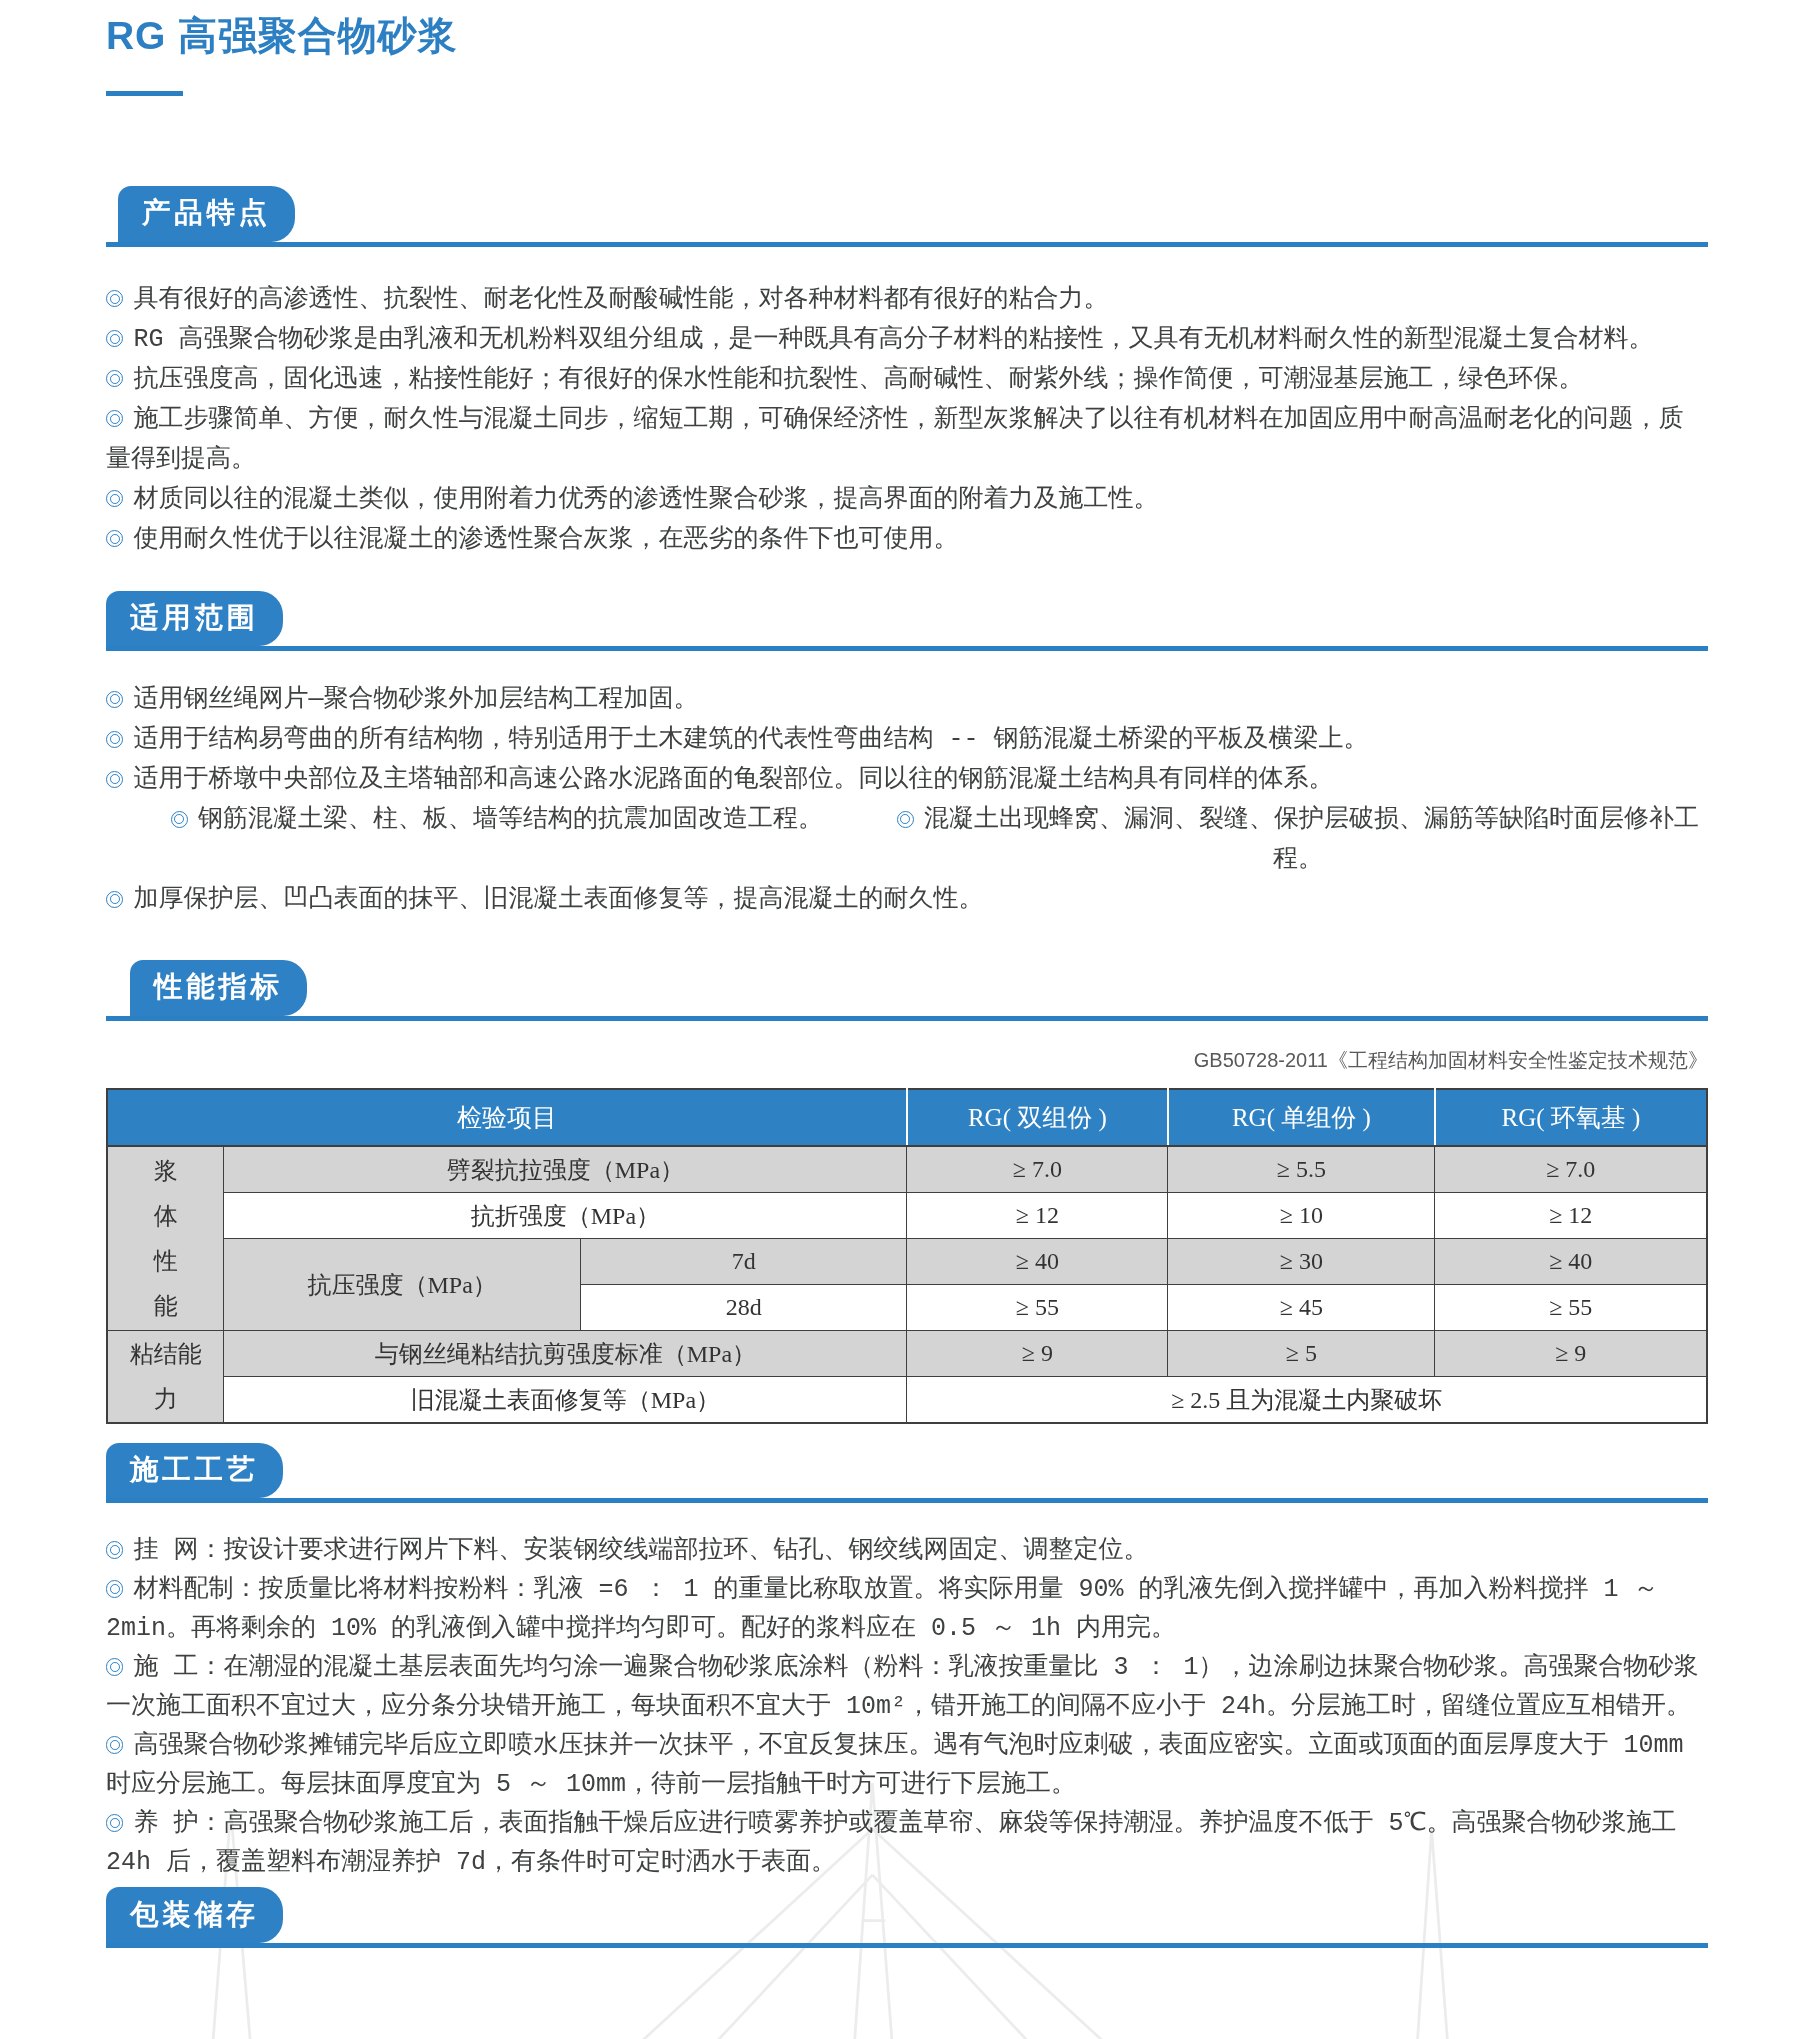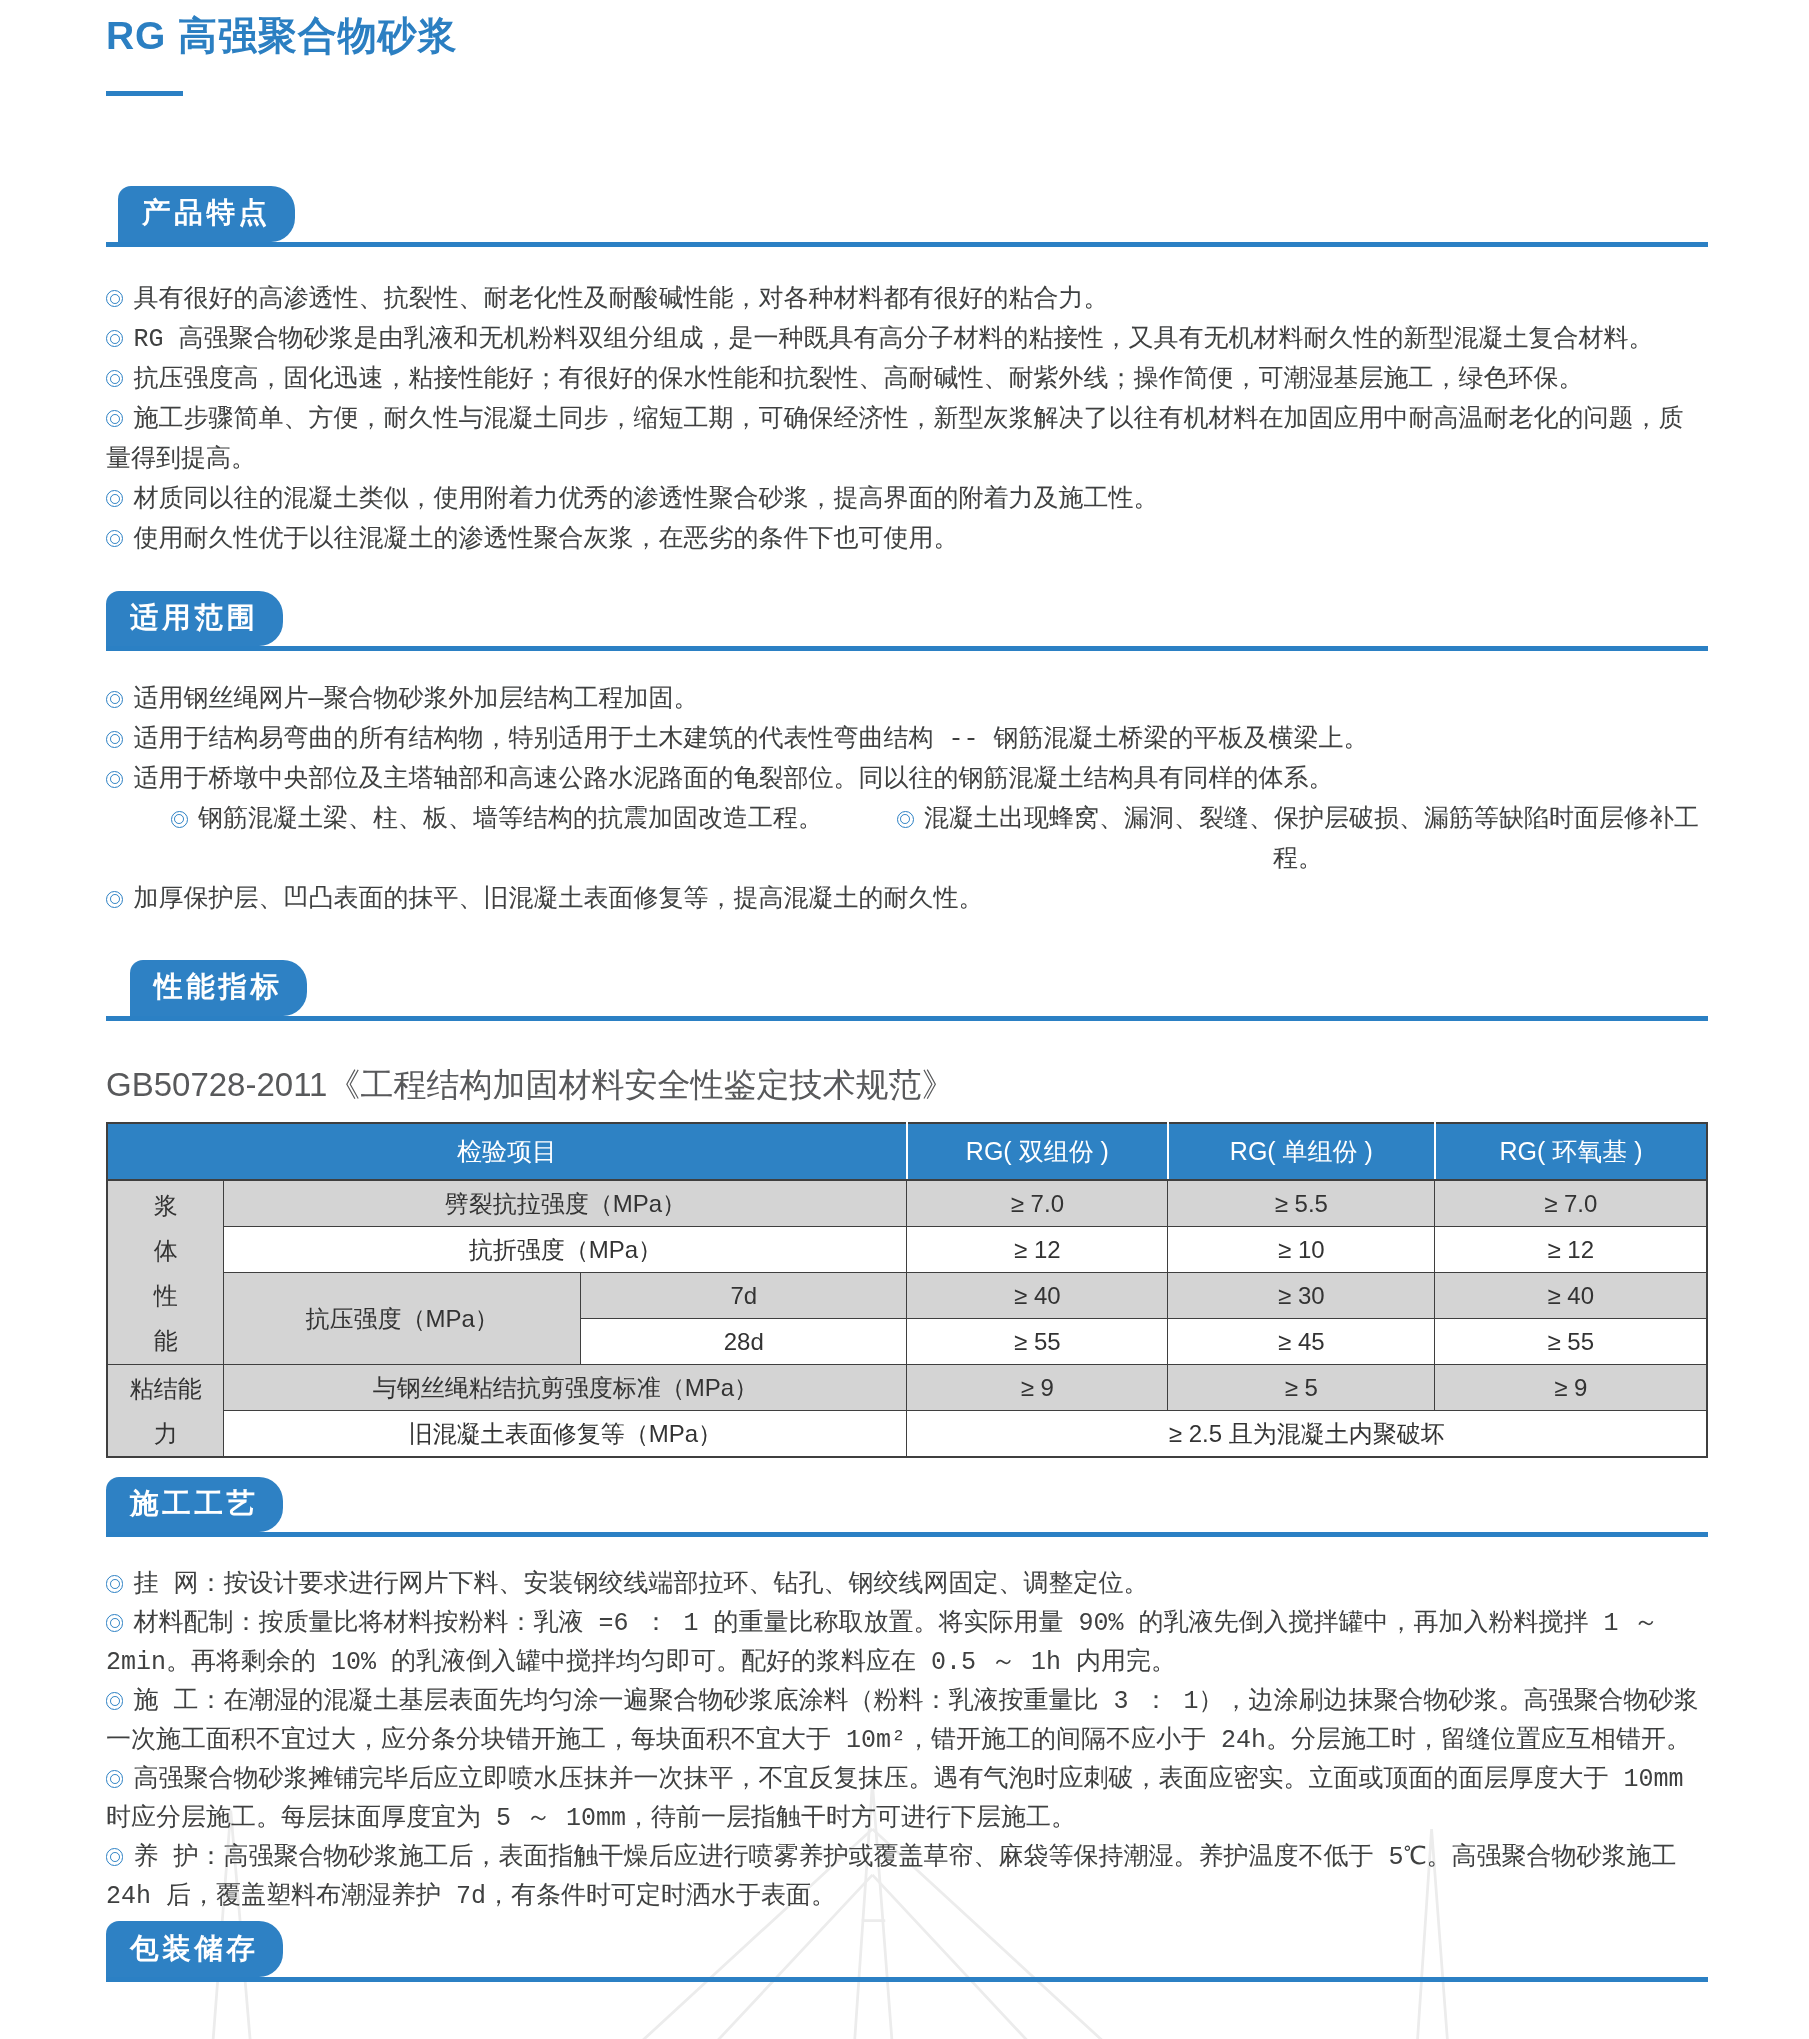--- a/index.html
+++ b/index.html
@@ -40,26 +40,27 @@
     position:relative;vertical-align:-1.8px;margin-right:10px;box-sizing:border-box;
   }
   .bul::after{
     content:"";position:absolute;left:2.8px;top:2.8px;right:2.8px;bottom:2.8px;
     border:1.8px solid #2b80c4;border-radius:50%;
   }
   li.dual{display:flex;align-items:flex-start;text-align:center;}
   li.dual .seg1{width:48.8%;flex:none;}
   li.dual .seg2{flex:1;}
 
-  .caption{margin-top:42px;text-align:left;font-size:33px;color:#58595b;}
+  .caption{margin-top:26px;text-align:right;font-size:20px;color:#58595b;}
 
   table.spec{
     width:100%;margin-top:14.7px;border-collapse:collapse;
     font-size:24px;color:#333333;table-layout:fixed;
     border:2.8px solid #3f3f3f;
+    font-family:Liberation Serif, serif;
   }
   table.spec th,table.spec td{
     border:1.8px solid #3f3f3f;text-align:center;vertical-align:middle;
     padding:0 5.5px;overflow:hidden;
   }
   table.spec thead th{
     background:#2e82c4;color:#ffffff;font-weight:normal;font-size:25px;
     height:55px;border-left:2.8px solid #ffffff;border-bottom:2.8px solid #3f3f3f;
   }
   table.spec thead th:first-child{border-left:2.8px solid #3f3f3f;}

